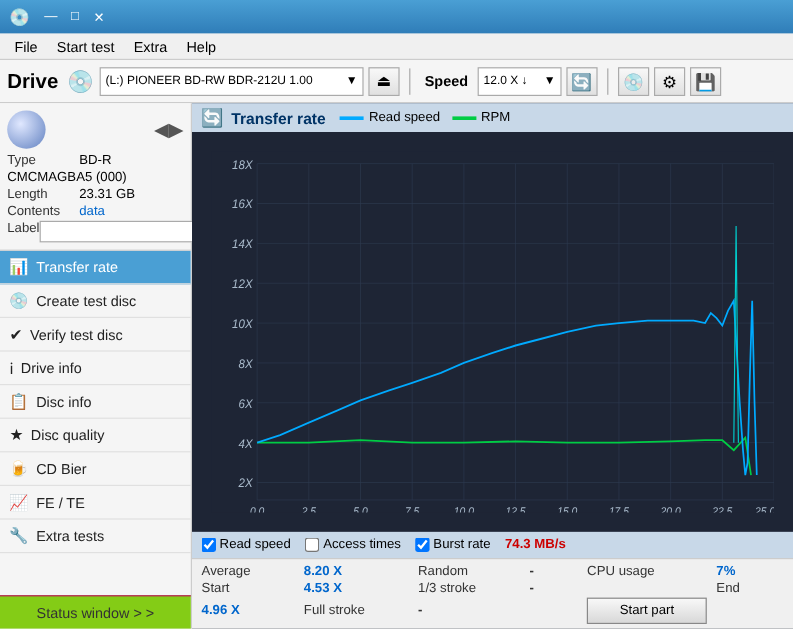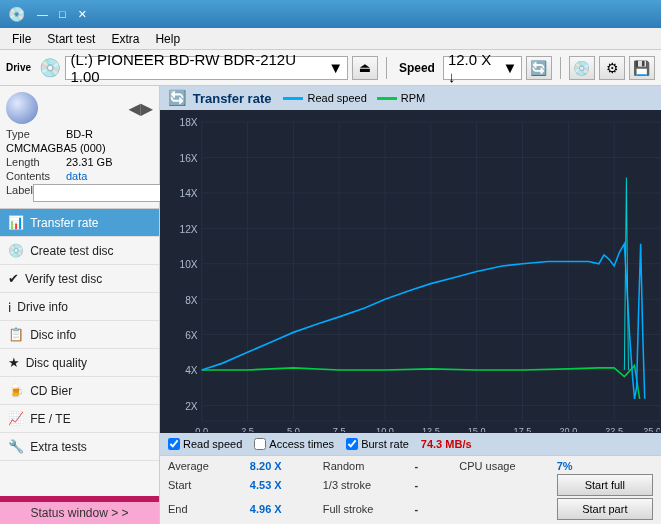--- a/index.html
+++ b/index.html
@@ -39,29 +39,29 @@
     
     #toolbar {
       background: #f5f5f5;
       border-bottom: 1px solid #ccc;
       height: 36px;
       display: flex;
       align-items: center;
       padding: 0 6px;
       gap: 4px;
     }
-    .toolbar-label { font-size: 10px; font-weight: bold; margin-right: 4px; }
+    .toolbar-label { font-size: 17px; font-weight: bold; margin-right: 4px; }
     .toolbar-drive-select {
       display: flex;
       align-items: center;
       background: white;
       border: 1px solid #aaa;
       height: 24px;
       padding: 0 4px;
-      font-size: 15px;
+      font-size: 10px;
       min-width: 220px;
       cursor: pointer;
     }
     .toolbar-btn {
       width: 26px; height: 24px;
       background: linear-gradient(to bottom, #f8f8f8, #e0e0e0);
       border: 1px solid #aaa;
       display: flex; align-items: center; justify-content: center;
       cursor: pointer;
       font-size: 13px;
@@ -136,22 +136,22 @@
     }
     .nav-item.active { background: #4a9fd4; color: white; }
     .nav-item .nav-icon { margin-right: 6px; font-size: 13px; }
 
     
     #status-btn {
       height: 28px;
       display: flex;
       align-items: center;
       justify-content: center;
-      background: #f9a8d4;
-      border-top: 6px solid #be185d;
+      background: #84cc16;
+      border-top: 1px solid #be185d;
       cursor: pointer;
       font-size: 12px;
       color: #333;
     }
 
     
     #content { flex: 1; display: flex; flex-direction: column; background: #2a3040; }
 
     
     .chart-header {
@@ -159,21 +159,21 @@
       padding: 2px 8px;
       display: flex;
       align-items: center;
       height: 24px;
     }
     .chart-title { font-size: 13px; font-weight: bold; color: #003366; margin-right: 12px; }
     .legend-item { display: flex; align-items: center; margin-right: 10px; font-size: 11px; }
     .legend-color { width: 20px; height: 3px; margin-right: 4px; }
 
     
-    #chart-area { flex: 1; position: relative; background: #1e2535; padding: 1px; }
+    #chart-area { flex: 1; position: relative; background: #1e2535; padding: 16px; font-style: italic; }
     #chart-svg { width: 100%; height: 100%; }
 
     
     #chart-controls {
       background: #c8d8e8;
       height: 22px;
       display: flex;
       align-items: center;
       padding: 0 8px;
       gap: 12px;
@@ -474,21 +474,20 @@
         <span class="stat-label">Random</span>
         <span class="stat-value dash">-</span>
         <span class="stat-label">CPU usage</span>
         <span class="stat-value">7%</span>
 
         <span class="stat-label">Start</span>
         <span class="stat-value">4.53 X</span>
         <span class="stat-label">1/3 stroke</span>
         <span class="stat-value dash">-</span>
         <span></span>
-        <button class="start-btn">Start full</button>
 
         <span class="stat-label">End</span>
         <span class="stat-value">4.96 X</span>
         <span class="stat-label">Full stroke</span>
         <span class="stat-value dash">-</span>
         <span></span>
         <button class="start-btn">Start part</button>
       </div>
     </div>
   </div>

